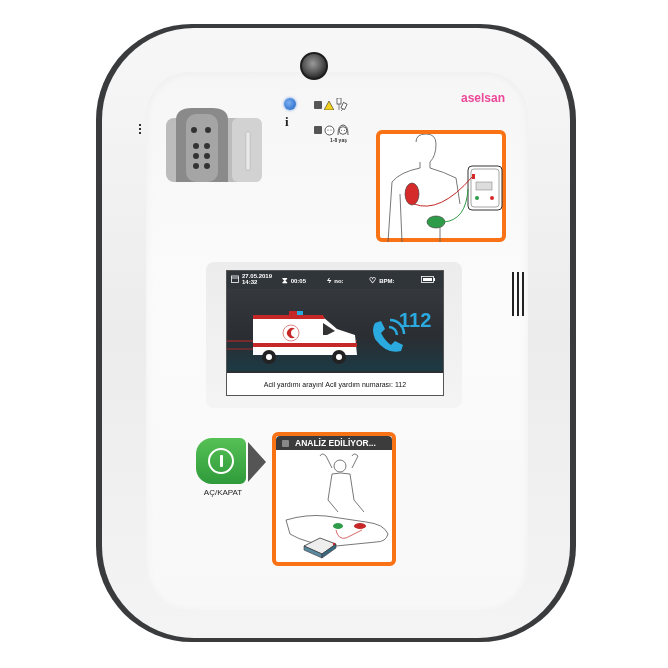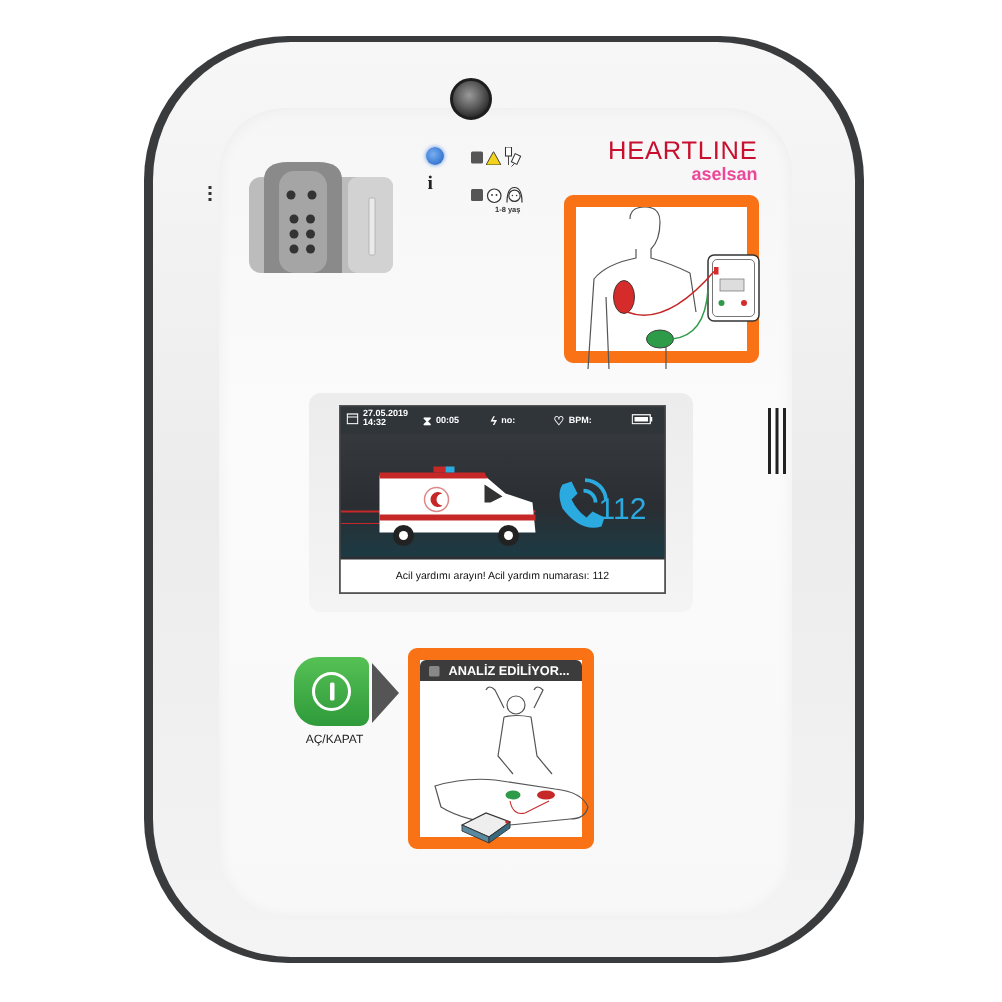--- a/index.html
+++ b/index.html
@@ -35,21 +35,21 @@
     .led { position:absolute; left:284px; top:98px; width:12px; height:12px; border-radius:50%;
       background: radial-gradient(circle at 40% 40%, #7aaef0, #3f7fd6 60%, #2a5fae); box-shadow: 0 0 3px #5a8fe0; }
     .info-i { position:absolute; left:285px; top:114px; font-family:"Liberation Serif", serif; font-weight:bold; font-size:13px; color:#222; }
     .mode-row { position:absolute; display:flex; align-items:center; gap:2px; }
     .mode-sq { width:8px; height:8px; background:#555; border-radius:1px; }
     .age-label { position:absolute; left:330px; top:137px; font-size:5px; font-weight:bold; color:#333; }
     .logo { position:absolute; left:405px; top:92px; text-align:right; width:100px; }
     .logo-heart { font-size:17px; color:#c8102e; letter-spacing:0.5px; font-weight:normal; line-height:18px; }
     .logo-aselsan { font-size:12px; color:#ec4899; font-weight:bold; line-height:12px; }
     .pictogram {
-      position:absolute; border:8px solid #f97316; border-radius:6px; background:#fff;
+      position:absolute; border:4px solid #f97316; border-radius:6px; background:#fff;
     }
     .screen-recess {
       position:absolute; left:206px; top:262px; width:256px; height:146px;
       background: linear-gradient(180deg,#ececec,#f4f4f4); border-radius:8px;
     }
     .screen {
       position:absolute; left:226px; top:270px; width:218px; height:126px; background:#2c3034;
       border:1px solid #555; overflow:hidden;
     }
     .status-bar {
@@ -58,21 +58,21 @@
     }
     .status-item { display:flex; align-items:center; gap:3px; position:absolute; top:2px; }
     .screen-main {
       position:absolute; left:0; top:18px; width:100%; height:82px;
       background: linear-gradient(180deg, #35393d 0%, #2a2e32 60%, #1c3a44 100%);
     }
     .screen-caption {
       position:absolute; left:0; bottom:0; width:100%; height:22px; background:#fff;
       color:#111; font-size:7px; display:flex; align-items:center; justify-content:center;
     }
-    .num-112 { position:absolute; left:172px; top:20px; font-size:20px; font-weight:normal; color:#2aaadf;margin-top:20px; }
+    .num-112 { position:absolute; left:172px; top:20px; font-size:20px; font-weight:bold; color:#2aaadf; }
     .speaker { position:absolute; left:512px; top:272px; width:14px; height:44px; display:flex; gap:3px; }
     .speaker span { display:block; width:2px; height:44px; background:#222; }
     .power-btn {
       position:absolute; left:196px; top:438px; width:50px; height:46px;
       background: linear-gradient(180deg,#55c155,#2f9a3a);
       border-radius: 16px 6px 6px 16px; display:flex; align-items:center; justify-content:center;
       cursor:pointer;
     }
     .power-ring { width:26px; height:26px; border-radius:50%; border:2px solid #fff; display:flex; align-items:center; justify-content:center; }
     .power-bar { width:3px; height:12px; background:#fff; border-radius:1px; }
@@ -145,21 +145,20 @@
   <svg width="12" height="12" viewBox="0 0 12 12">
     <path d="M1 11 Q1 1 6 1 Q11 1 11 11" fill="none" stroke="#333" stroke-width="0.8"></path>
     <circle cx="6" cy="6.5" r="3.8" fill="#fff" stroke="#333" stroke-width="0.8"></circle>
     <circle cx="4.6" cy="6.3" r="0.5" fill="#333"></circle>
       <circle cx="7.4" cy="6.3" r="0.5" fill="#333"></circle>
   </svg>
 </div>
 <div class="age-label">1-8 yaş</div>
 
 <div class="logo">
-  <div class="logo-heart">HEARTLINE</div>
   <div class="logo-aselsan">aselsan</div>
 </div>
 
 <div class="pictogram" style="left:376px; top:130px; width:130px; height:112px;">
   <svg width="126" height="108" viewBox="0 0 126 108">
     <path d="M36 8 Q36 0 46 0 Q56 0 56 10 Q56 22 50 28 L50 34 Q64 38 76 44" fill="none" stroke="#555" stroke-width="0.8"></path>
     <path d="M40 28 L40 34 Q20 38 12 48 L8 108 M20 60 L22 108" fill="none" stroke="#555" stroke-width="0.8"></path>
     <path d="M76 44 L80 70 M60 90 L60 108" fill="none" stroke="#555" stroke-width="0.8"></path>
     <ellipse cx="32" cy="60" rx="7" ry="11" fill="#d52b2b" stroke="#333" stroke-width="0.6"></ellipse>
     <ellipse cx="56" cy="88" rx="9" ry="6" fill="#2e9b48" stroke="#333" stroke-width="0.6"></ellipse>

